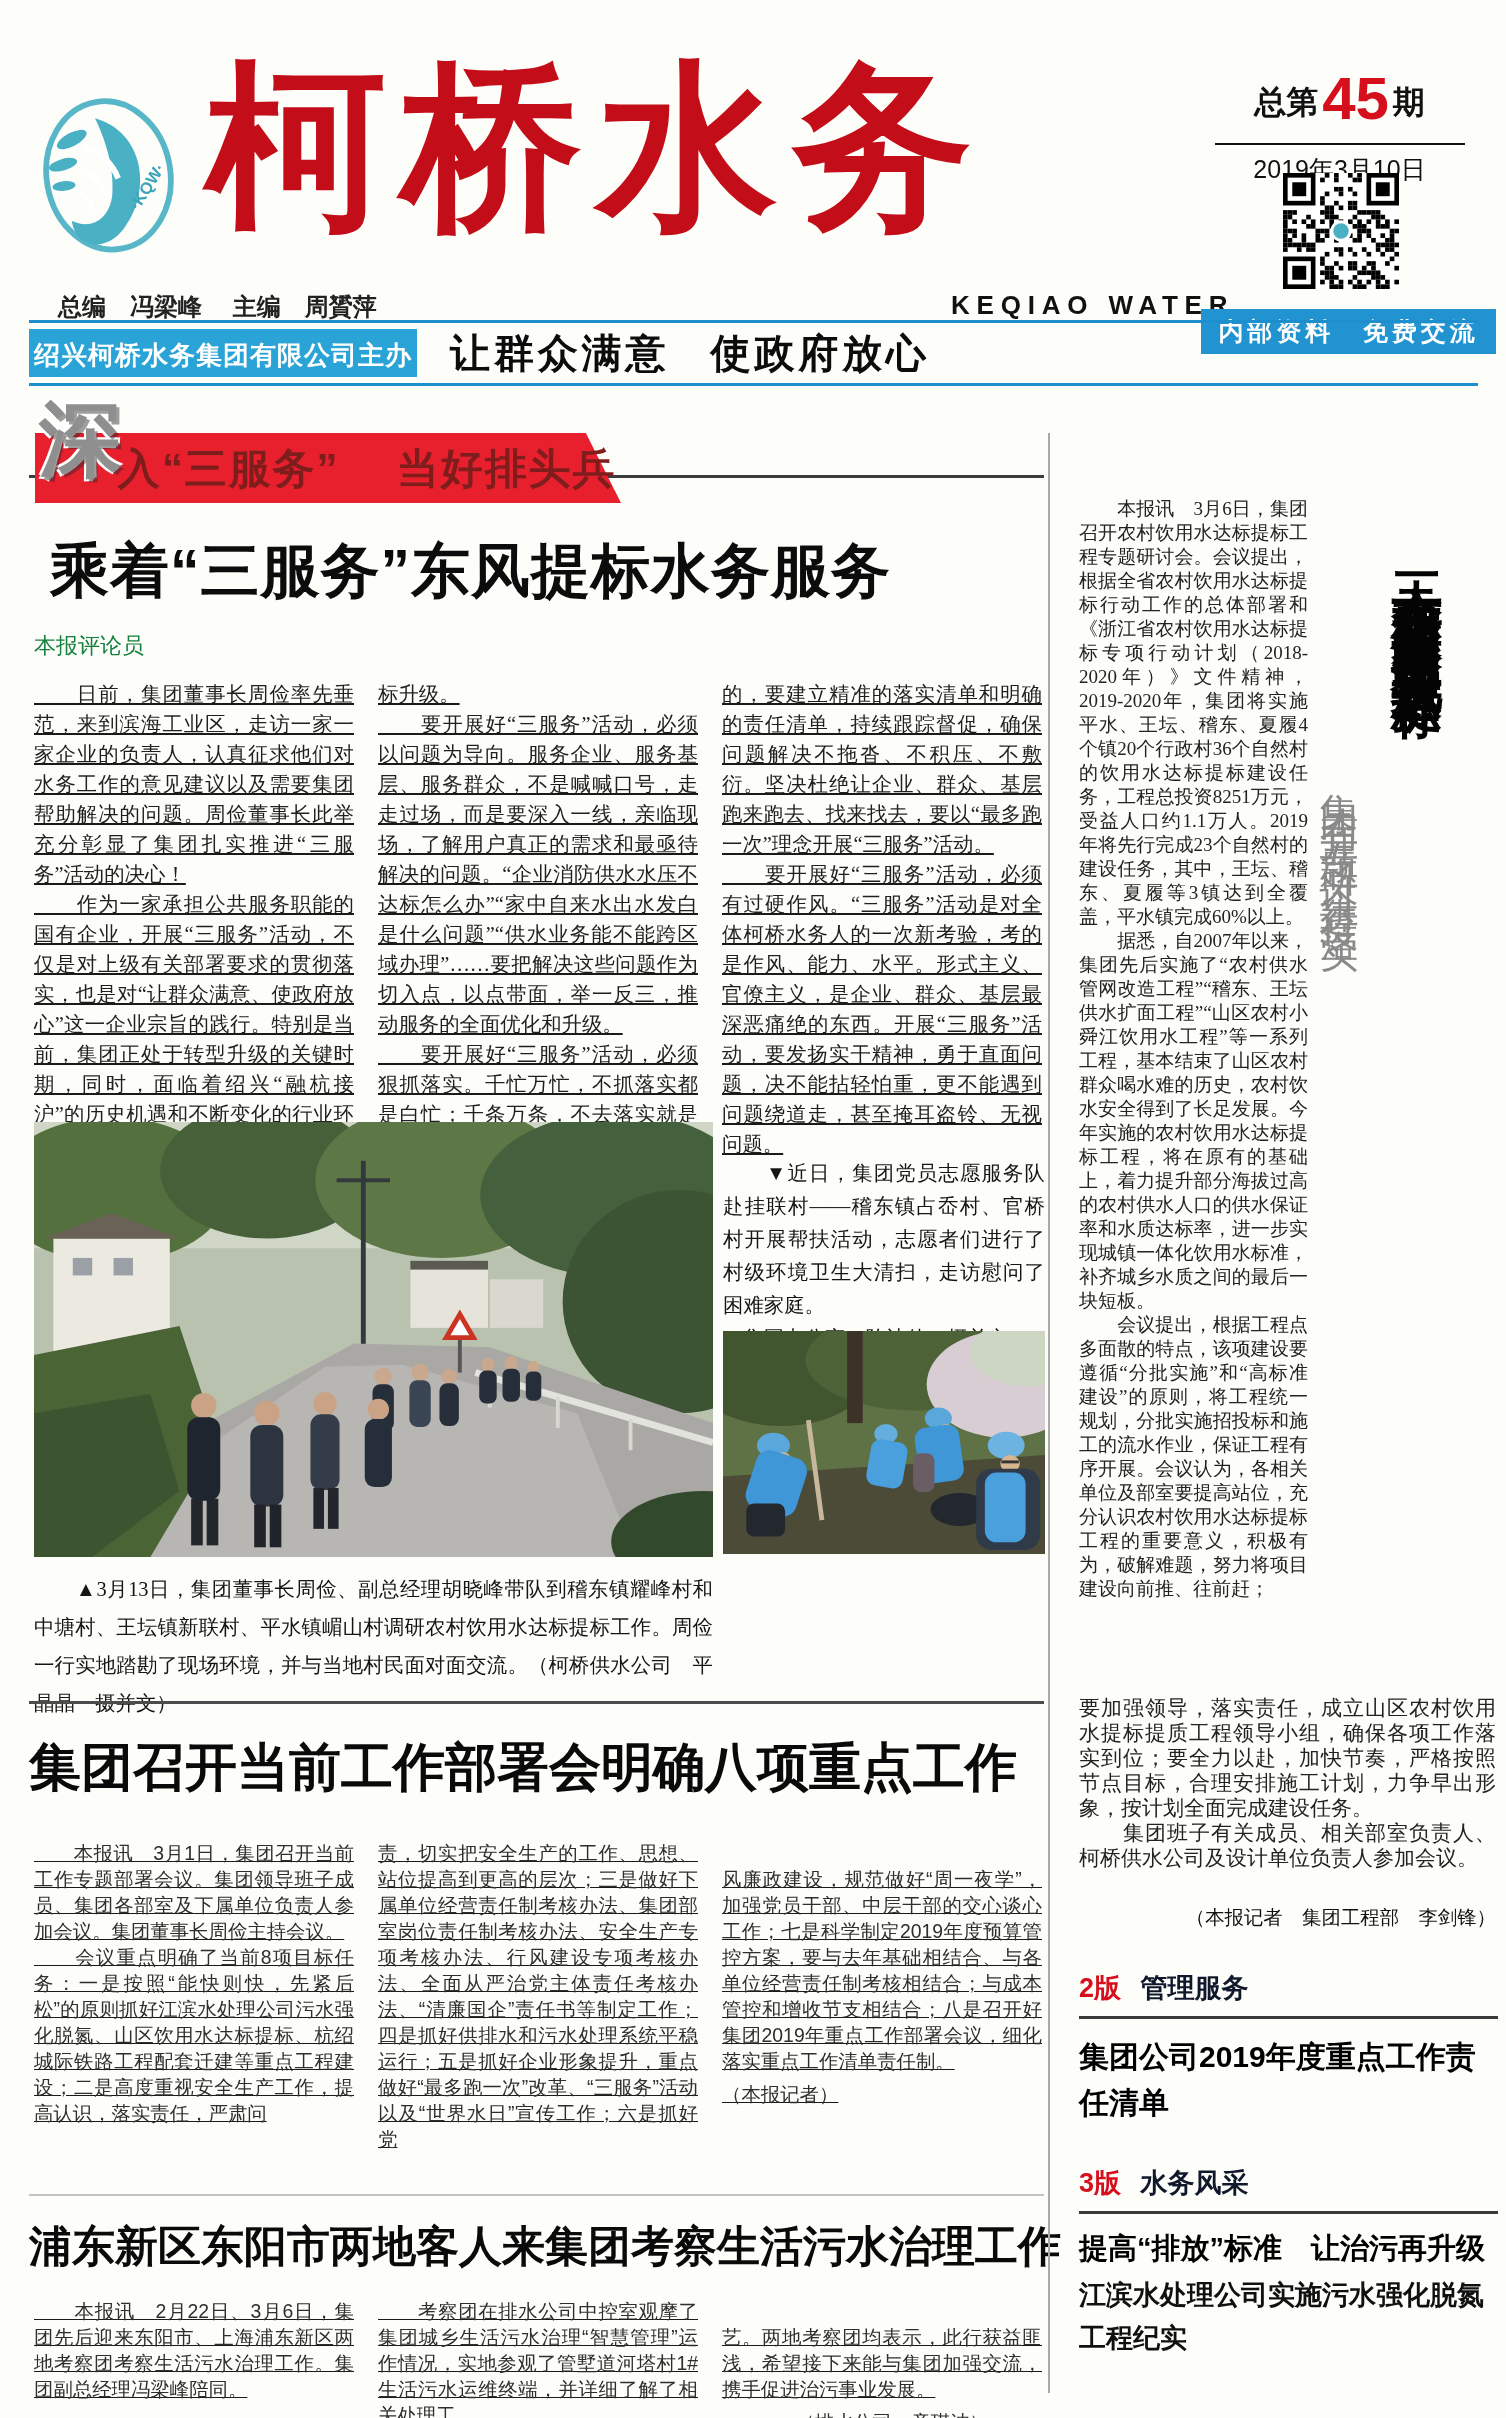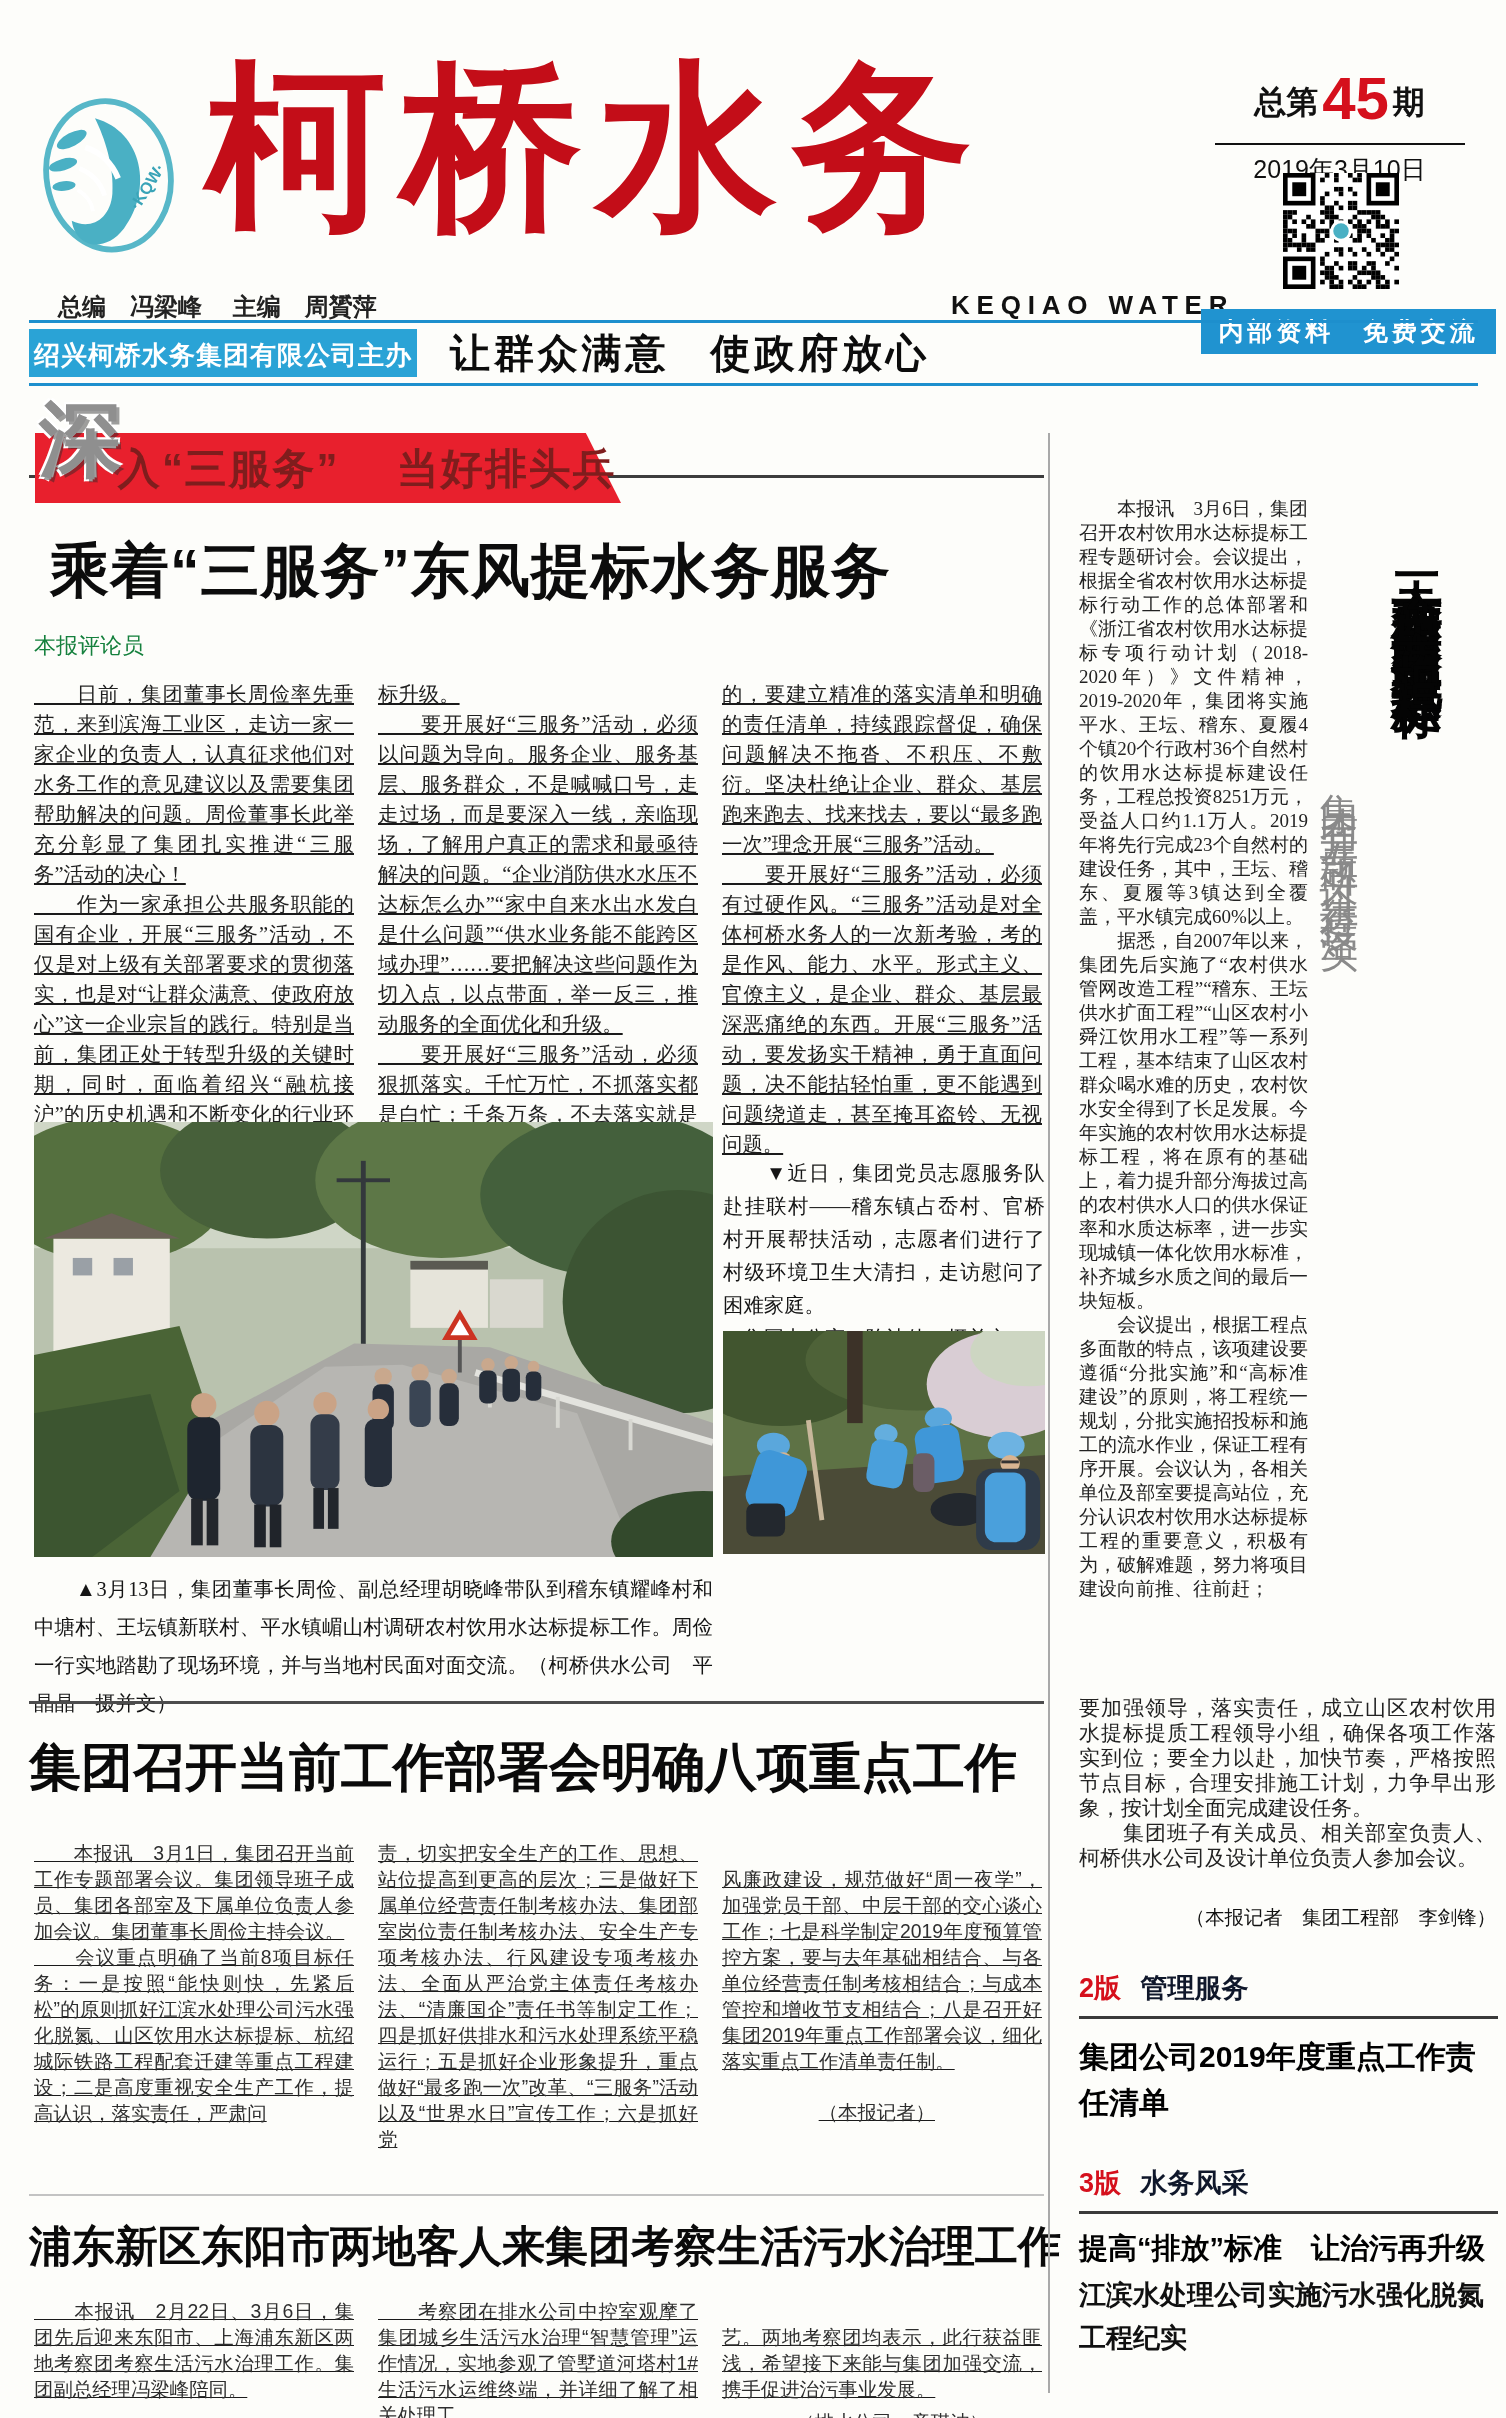--- a/index.html
+++ b/index.html
@@ -55,21 +55,21 @@
   .photo-side{left:723px;top:1331px;width:322px;height:223px;}
 
   .divider-1{left:29px;top:1701px;width:1015px;height:2.9px;background:#4c4c4c;}
   .divider-2{left:29px;top:2194px;width:1015px;height:1.9px;background:#c3c3c3;}
 
   
   .a2-headline{left:29px;top:1733px;width:1015px;font-size:52px;font-weight:900;color:#0a0a0a;white-space:nowrap;}
   .a2-cols{left:34px;top:1840px;width:1010px;}
   .a2-cols .col,.a3-cols .col{width:320px;font-size:19.4px;line-height:26px;text-align:justify;
     white-space:pre-line;color:#2e2e2e;}
-  .sign{display:block;text-align:right;padding-right:107px;margin-top:26px;
+  .sign{display:block;padding-right:107px;margin-top:8px;
     font-family:"Liberation Serif",serif;}
   .a3-headline{left:29px;top:2218px;width:1015px;font-size:43px;font-weight:900;color:#0a0a0a;white-space:nowrap;}
   .a3-cols{left:34px;top:2298px;width:1010px;}
   .byline3{display:block;text-align:right;padding-right:53px;margin-top:7.8px;
     font-family:"Liberation Serif",serif;}
 
   
   .sidebar-rule{left:1048px;top:433px;width:1.9px;height:1960px;background:#a9a9a9;}
   .sb-narrow{left:1079px;top:497px;width:229px;font-size:19px;line-height:24px;
     text-align:justify;white-space:pre-line;color:#222;}

